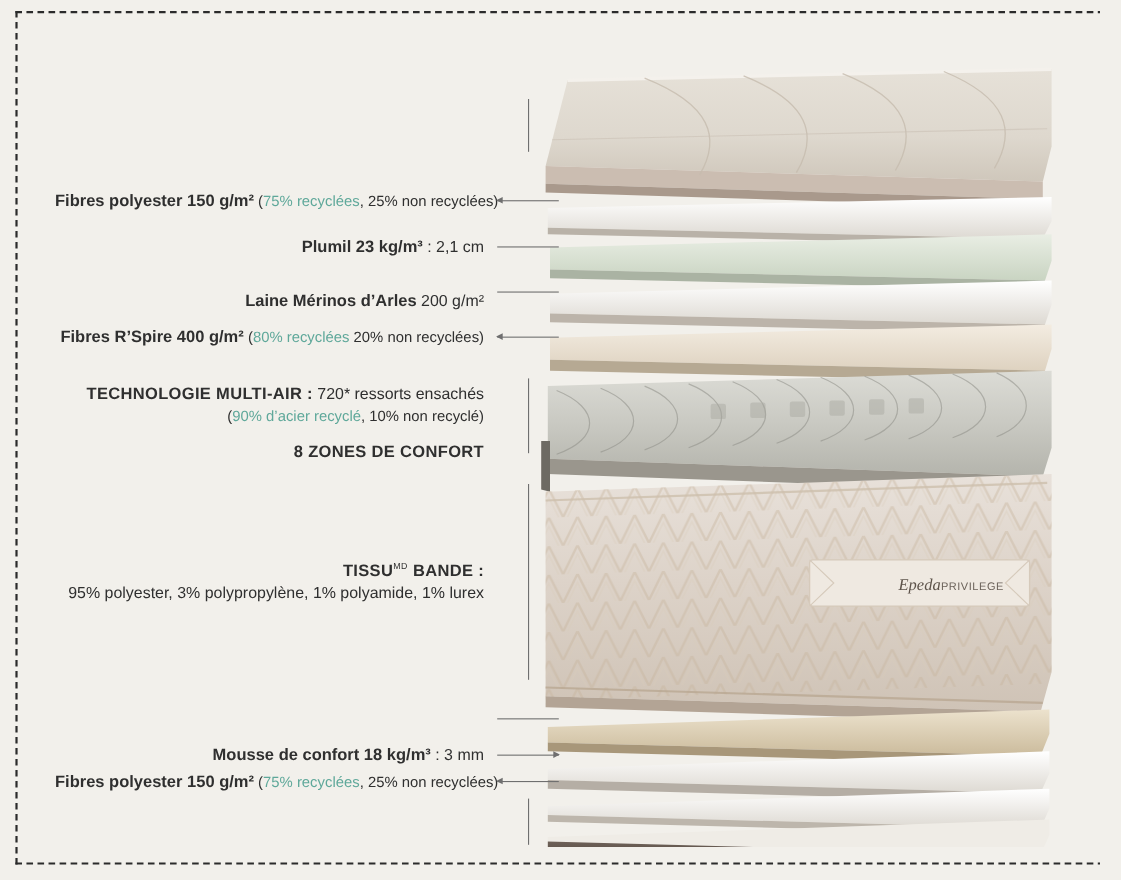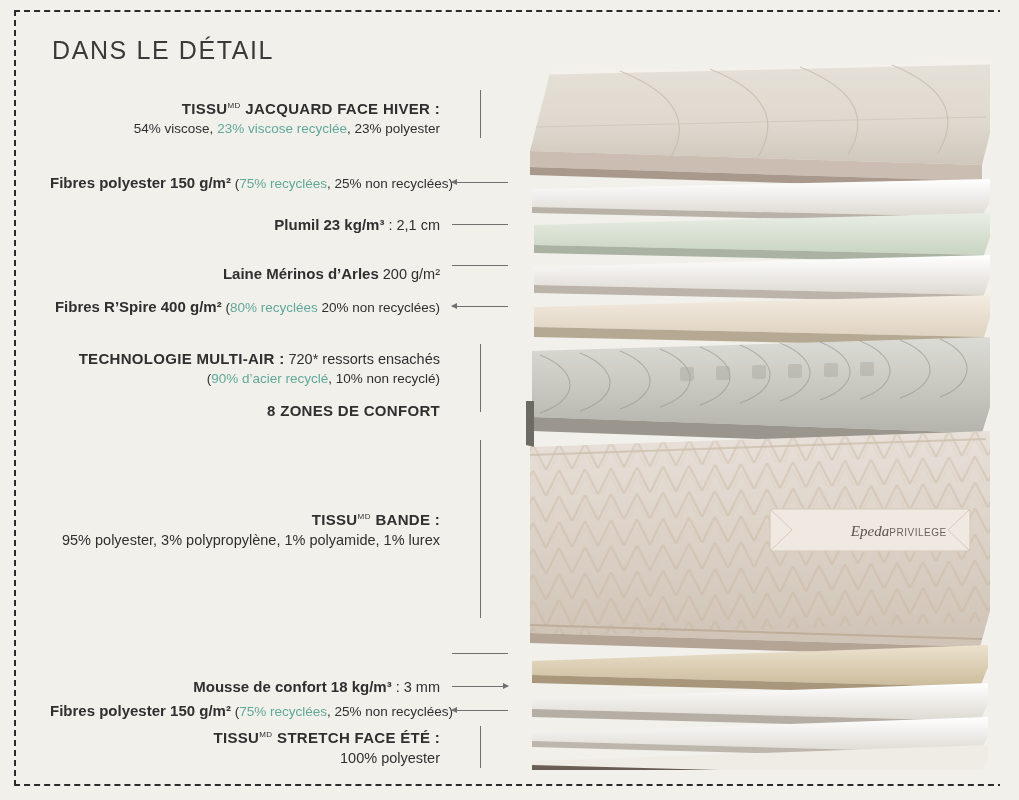--- a/index.html
+++ b/index.html
@@ -111,21 +111,21 @@
   }
   .bracket {
     position: absolute;
     width: 1px;
     background: #6f6f6f;
   }
 
   
   .mattress {
     position: absolute;
-    left: 520px;
+    left: 486px;
     top: 55px;
     width: 500px;
     height: 715px;
     text-decoration: underline;
   }
 </style>
 </head>
 <body>
 
 <div class="page">
@@ -270,30 +270,21 @@
 
       <g>
         <path d="M12 706 L468 690 L468 704 L460 722 L12 710 Z" fill="#efece6"></path>
         <path d="M12 710 L460 722 L460 736 L12 724 Z" fill="url(#darkBase)"></path>
       </g>
     </svg>
   </div>
 
   <div class="frame"></div>
 
-  <div class="title">DANS LE DÉTAIL</div>
-
-  <div class="label" style="left:120px; top:98px; width:320px;">
-    <div class="line">
-      <span class="strong cap">TISSU</span><span class="sup">MD</span><span class="strong cap"> JACQUARD FACE HIVER :</span>
-    </div>
-    <div class="line small">
-      <span>54% viscose, </span><span class="green">23% viscose recyclée</span><span>, 23% polyester</span>
-    </div>
-  </div>
+
   <div class="bracket" style="left:480px; top:90px; height:48px;"></div>
 
   <div class="label" style="left:50px; top:172px; width:390px;">
     <div class="line">
       <span class="strong">Fibres polyester 150 g/m²</span><span class="small"> (</span><span class="small green">75% recyclées</span><span class="small">, 25% non recyclées)</span>
     </div>
   </div>
   <div class="lead arrow-left" style="left:452px; top:182px; width:56px;"></div>
 
   <div class="label" style="left:200px; top:214px; width:240px;">
@@ -349,24 +340,16 @@
   </div>
   <div class="lead arrow" style="left:452px; top:686px; width:56px;"></div>
 
   <div class="label" style="left:50px; top:700px; width:390px;">
     <div class="line">
       <span class="strong">Fibres polyester 150 g/m²</span><span class="small"> (</span><span class="small green">75% recyclées</span><span class="small">, 25% non recyclées)</span>
     </div>
   </div>
   <div class="lead arrow-left" style="left:452px; top:710px; width:56px;"></div>
 
-  <div class="label" style="left:140px; top:727px; width:300px;">
-    <div class="line">
-      <span class="strong cap">TISSU</span><span class="sup">MD</span><span class="strong cap"> STRETCH FACE ÉTÉ :</span>
-    </div>
-    <div class="line reg">
-      <span>100% polyester</span>
-    </div>
-  </div>
   <div class="bracket" style="left:480px; top:726px; height:42px;"></div>
 
   <div class="frame-mask"></div>
 </div>
 
 </body></html>

